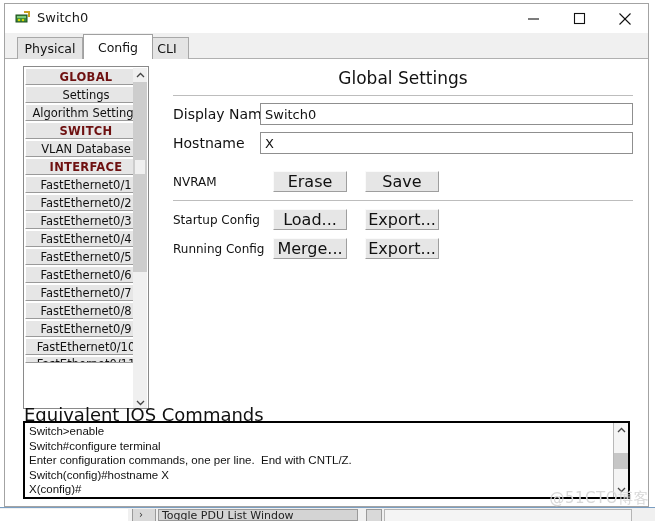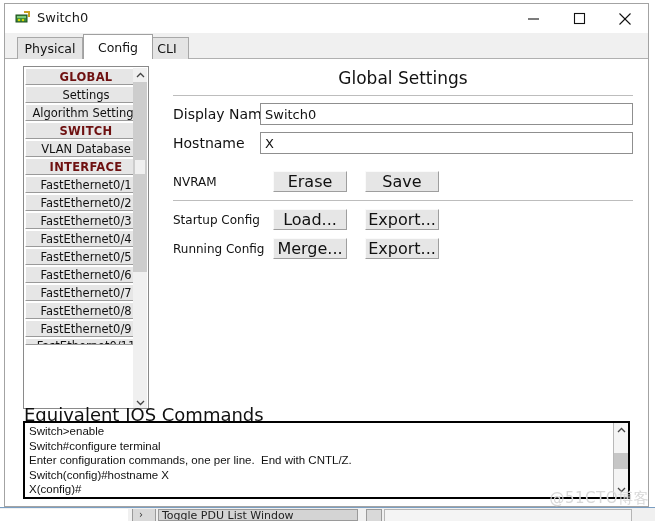--- a/index.html
+++ b/index.html
@@ -175,20 +175,21 @@
       <div class="side-item header">INTERFACE</div>
       <div class="side-item">FastEthernet0/1</div>
       <div class="side-item">FastEthernet0/2</div>
       <div class="side-item">FastEthernet0/3</div>
       <div class="side-item">FastEthernet0/4</div>
       <div class="side-item">FastEthernet0/5</div>
       <div class="side-item">FastEthernet0/6</div>
       <div class="side-item">FastEthernet0/7</div>
       <div class="side-item">FastEthernet0/8</div>
       <div class="side-item">FastEthernet0/9</div>
+      <div class="side-item">FastEthernet0/10</div>
       <div class="side-item clip">FastEthernet0/11</div>
 
       <div class="sb-track">
         <div class="sb-arrow">
           <svg width="9" height="7" viewBox="0 0 9 7">
               <polyline points="1,5 4.5,1.5 8,5" fill="none" stroke="#444" stroke-width="1.3"></polyline>
             </svg>
         </div>
         <div class="sb-thumb">
           <div class="sb-marker"></div>

